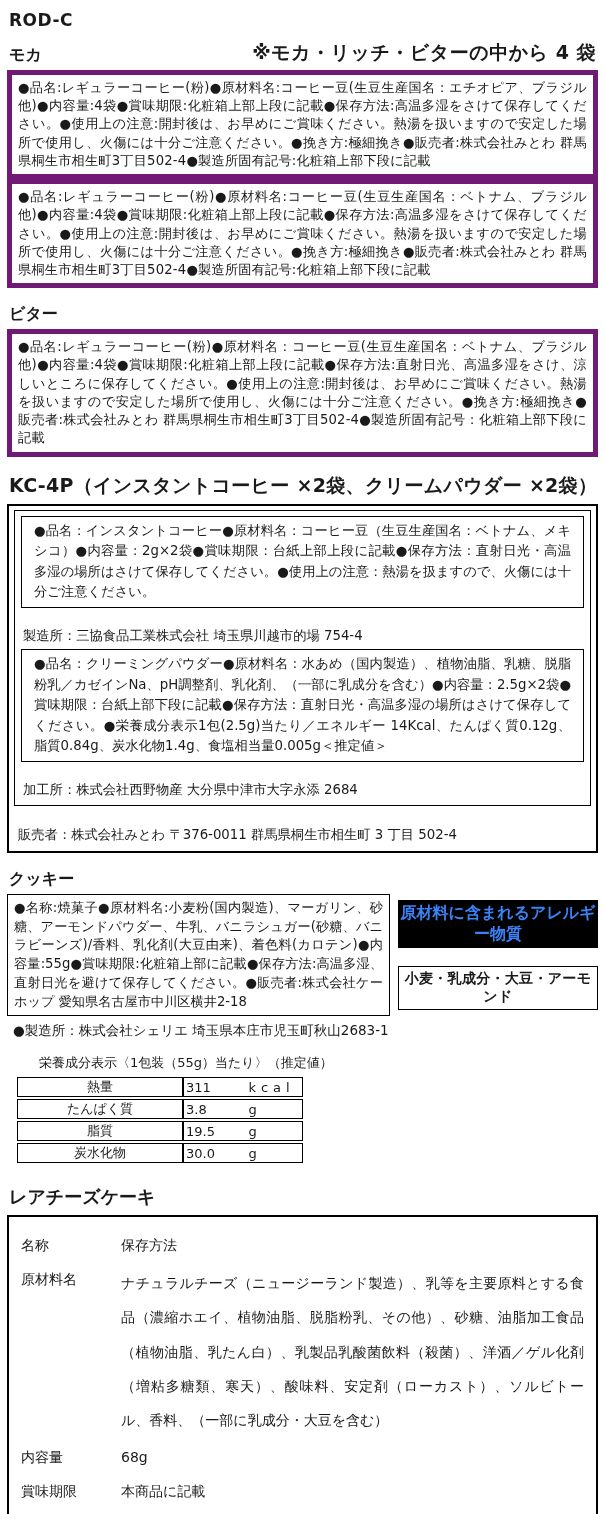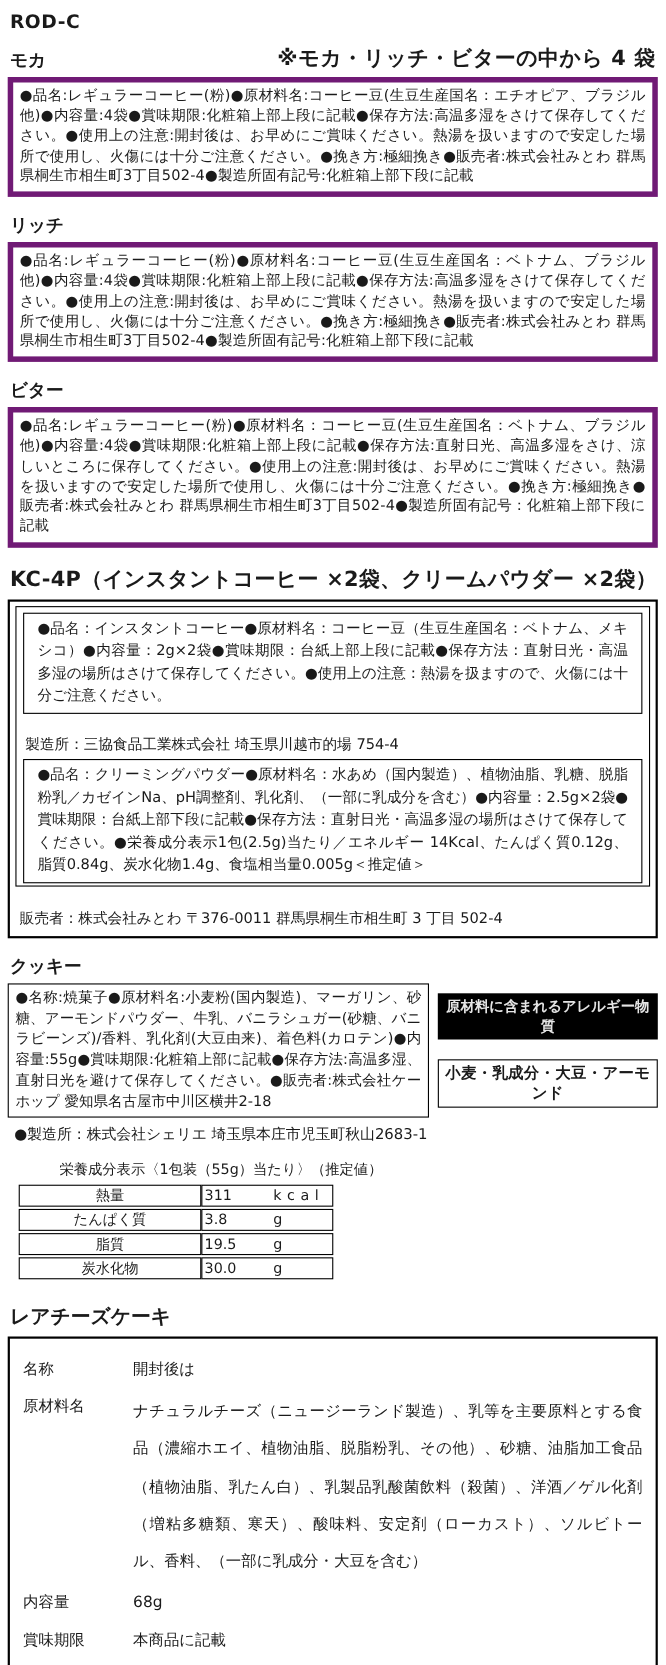--- a/index.html
+++ b/index.html
@@ -21,27 +21,27 @@
   .kc-outer{border:2px solid #000;padding:4px 5px;}
   .kc-middle{border:1px solid #000;padding:5px 6px 2px 6px;}
   .kc-inner{border:1px solid #000;padding:4px 12px;font-size:13.3px;line-height:1.55;text-align:justify;}
   .kc-line{font-size:13.3px;padding:5px 2px 4px 2px;margin-top:14px;}
   .kc-seller{padding:6px 4px 3px 4px;}
 
   .cookie-flex{display:flex;align-items:center;gap:8px;}
   .cookie-box{border:1.5px solid #000;box-sizing:border-box;width:390px;
     padding:4px 6px;font-size:13.2px;line-height:1.42;text-align:justify;}
   .allergy{width:200px;flex:0 0 auto;}
-  .allergy-head{background:#000;color:#e5e5e5;font-weight:bold;font-size:13px;
+  .allergy-head{background:#000;color:#3b82f6;font-weight:bold;font-size:16px;
     text-align:center;padding:3px 2px;}
   .allergy-body{border:1.5px solid #000;font-weight:bold;font-size:14px;
     text-align:center;padding:3px 1px;margin-top:18px;letter-spacing:0.3px;}
   .cookie-maker{font-size:13.5px;margin:6px 0 0 6px;}
 
-  .cn-title{font-size:13px;margin:14px 0 3px 47px;}
+  .cn-title{font-size:13px;margin:14px 0 3px 32px;}
   table.cn{border-collapse:separate;border-spacing:0 2px;margin-left:10px;
     width:286px;font-size:13px;}
   table.cn td{border:1px solid #000;padding:0 2px;height:15px;}
   td.cn-label{width:160px;text-align:center;}
   td.cn-val .v{display:inline-block;width:46%;text-align:left;}
   td.cn-val .u{padding-left:10px;}
   table.cn tr:first-child .u{letter-spacing:5px;}
 
   .cc-heading{font-weight:bold;font-size:18px;margin:20px 0 6px 2px;}
   .cc-table{border:2px solid #000;padding:8px 12px 10px 12px;font-size:14px;}
@@ -56,32 +56,32 @@
 <div class="page">
 
   <div class="code-title">ROD-C</div>
 
   <div class="prod-head">
     <span class="prod-name">モカ</span>
     <span class="prod-note">※モカ・リッチ・ビターの中から 4 袋</span>
   </div>
   <div class="info-box">●品名:レギュラーコーヒー(粉)●原材料名:コーヒー豆(生豆生産国名：エチオピア、ブラジル他)●内容量:4袋●賞味期限:化粧箱上部上段に記載●保存方法:高温多湿をさけて保存してください。●使用上の注意:開封後は、お早めにご賞味ください。熱湯を扱いますので安定した場所で使用し、火傷には十分ご注意ください。●挽き方:極細挽き●販売者:株式会社みとわ 群馬県桐生市相生町3丁目502-4●製造所固有記号:化粧箱上部下段に記載</div>
 
-  <div class="sec-head">リッチ</div>
   <div class="info-box">●品名:レギュラーコーヒー(粉)●原材料名:コーヒー豆(生豆生産国名：ベトナム、ブラジル他)●内容量:4袋●賞味期限:化粧箱上部上段に記載●保存方法:高温多湿をさけて保存してください。●使用上の注意:開封後は、お早めにご賞味ください。熱湯を扱いますので安定した場所で使用し、火傷には十分ご注意ください。●挽き方:極細挽き●販売者:株式会社みとわ 群馬県桐生市相生町3丁目502-4●製造所固有記号:化粧箱上部下段に記載</div>
 
   <div class="sec-head">ビター</div>
   <div class="info-box">●品名:レギュラーコーヒー(粉)●原材料名：コーヒー豆(生豆生産国名：ベトナム、ブラジル他)●内容量:4袋●賞味期限:化粧箱上部上段に記載●保存方法:直射日光、高温多湿をさけ、涼しいところに保存してください。●使用上の注意:開封後は、お早めにご賞味ください。熱湯を扱いますので安定した場所で使用し、火傷には十分ご注意ください。●挽き方:極細挽き●販売者:株式会社みとわ 群馬県桐生市相生町3丁目502-4●製造所固有記号：化粧箱上部下段に記載</div>
 
   <div class="kc-heading">KC-4P（インスタントコーヒー ×2袋、クリームパウダー ×2袋）</div>
   <div class="kc-outer">
     <div class="kc-middle">
       <div class="kc-inner">●品名：インスタントコーヒー●原材料名：コーヒー豆（生豆生産国名：ベトナム、メキシコ）●内容量：2g×2袋●賞味期限：台紙上部上段に記載●保存方法：直射日光・高温多湿の場所はさけて保存してください。●使用上の注意：熱湯を扱ますので、火傷には十分ご注意ください。</div>
       <div class="kc-line">製造所：三協食品工業株式会社 埼玉県川越市的場 754-4</div>
       <div class="kc-inner">●品名：クリーミングパウダー●原材料名：水あめ（国内製造）、植物油脂、乳糖、脱脂粉乳／カゼインNa、pH調整剤、乳化剤、（一部に乳成分を含む）●内容量：2.5g×2袋●賞味期限：台紙上部下段に記載●保存方法：直射日光・高温多湿の場所はさけて保存してください。●栄養成分表示1包(2.5g)当たり／エネルギー 14Kcal、たんぱく質0.12g、脂質0.84g、炭水化物1.4g、食塩相当量0.005g＜推定値＞</div>
+      <div class="kc-line">加工所：株式会社西野物産 大分県中津市大字永添 2684</div>
     </div>
     <div class="kc-line kc-seller">販売者：株式会社みとわ 〒376-0011 群馬県桐生市相生町 3 丁目 502-4</div>
   </div>
 
   <div class="sec-head">クッキー</div>
   <div class="cookie-flex">
     <div class="cookie-box">●名称:焼菓子●原材料名:小麦粉(国内製造)、マーガリン、砂糖、アーモンドパウダー、牛乳、バニラシュガー(砂糖、バニラビーンズ)/香料、乳化剤(大豆由来)、着色料(カロテン)●内容量:55g●賞味期限:化粧箱上部に記載●保存方法:高温多湿、直射日光を避けて保存してください。●販売者:株式会社ケーホップ 愛知県名古屋市中川区横井2-18</div>
     <div class="allergy">
       <div class="allergy-head">原材料に含まれるアレルギー物質</div>
       <div class="allergy-body">小麦・乳成分・大豆・アーモンド</div>
@@ -108,21 +108,21 @@
       <td class="cn-label">炭水化物</td>
       <td class="cn-val"><span class="v">30.0</span><span class="u">g</span></td>
     </tr>
   </tbody>
     </table>
 
   <div class="cc-heading">レアチーズケーキ</div>
   <div class="cc-table">
     <div class="cc-row">
       <div class="cc-label">名称</div>
-      <div class="cc-value">開封後は</div>
+      <div class="cc-value">保存方法</div>
     </div>
     <div class="cc-row">
       <div class="cc-label">原材料名</div>
       <div class="cc-value airy">ナチュラルチーズ（ニュージーランド製造）、乳等を主要原料とする食品（濃縮ホエイ、植物油脂、脱脂粉乳、その他）、砂糖、油脂加工食品（植物油脂、乳たん白）、乳製品乳酸菌飲料（殺菌）、洋酒／ゲル化剤（増粘多糖類、寒天）、酸味料、安定剤（ローカスト）、ソルビトール、香料、（一部に乳成分・大豆を含む）</div>
     </div>
     <div class="cc-row">
       <div class="cc-label">内容量</div>
       <div class="cc-value">68g</div>
     </div>
     <div class="cc-row">

